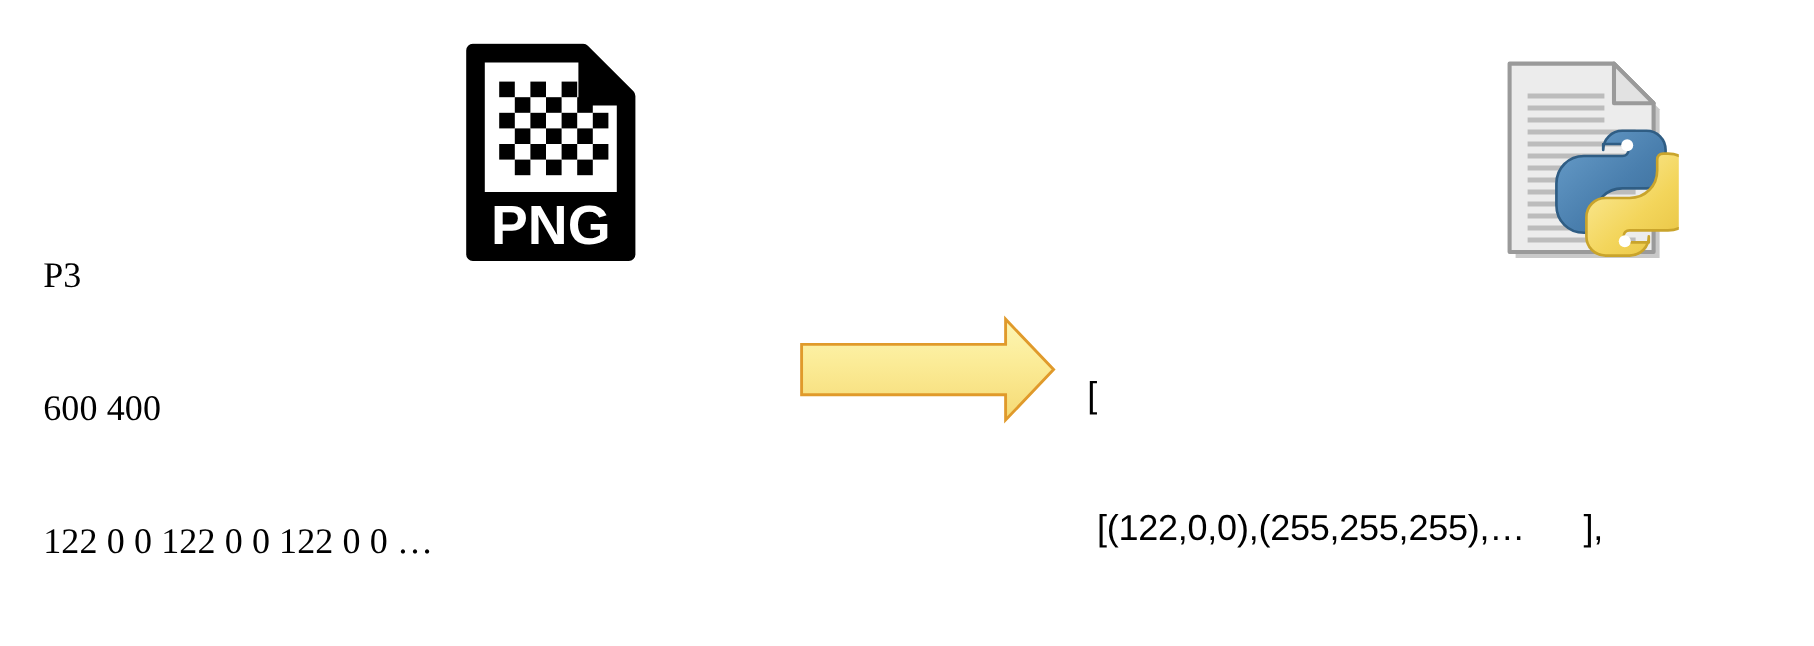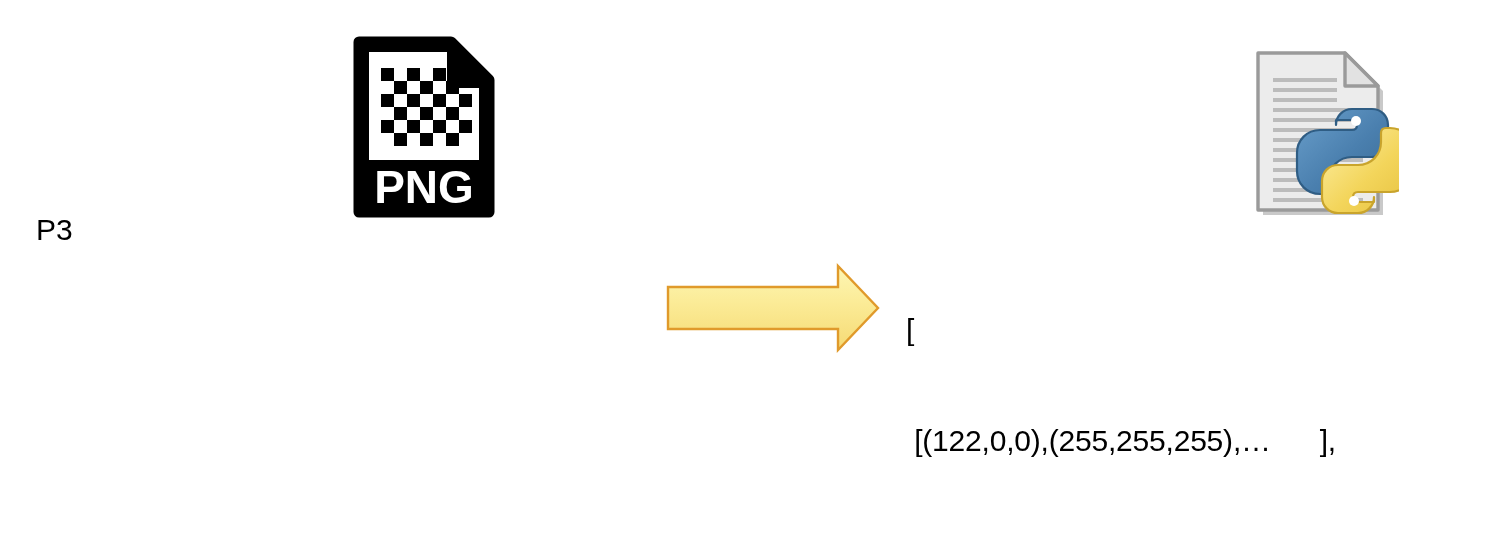--- a/index.html
+++ b/index.html
@@ -29,21 +29,21 @@
     position: absolute;
     left: 36px;
     top: 137px;
     font-family: "Liberation Sans", sans-serif;
     font-size: 30px;
     line-height: 37px;
     color: #000000;
     white-space: pre;
     letter-spacing: 0.1px;
   }
-  .ppm-line { display: block; height: 37px; }
+  .ppm-line { display: block; height: 37px; font-family: Liberation Serif, serif; }
 
   
   .pylist-block {
     position: absolute;
     left: 906px;
     top: 237px;
     font-family: "Liberation Sans", sans-serif;
     font-size: 30px;
     line-height: 37px;
     color: #000000;
@@ -58,21 +58,21 @@
     left: 664px;
     top: 260px;
     width: 218px;
     height: 96px;
   }
   .arrow-wrap svg { display: block; width: 218px; height: 96px; }
 
   
   .png-icon {
     position: absolute;
-    left: 353px;
+    left: 388px;
     top: 36px;
     width: 120px;
     height: 182px;
   }
   .png-icon svg { display: block; width: 142px; height: 182px; }
 
   
   .py-icon {
     position: absolute;
     left: 1243px;
@@ -118,20 +118,22 @@
         <rect x="67" y="97" width="13" height="13"></rect>
         <rect x="93" y="97" width="13" height="13"></rect>
       </g>
 
       <text x="71" y="167" text-anchor="middle" font-family="Liberation Sans, sans-serif" font-size="46" font-weight="bold" fill="#ffffff">PNG</text>
     </svg>
   </div>
 
   <div class="ppm-block">
     <span class="ppm-line">P3</span>
+    <span class="ppm-line">600 400</span>
+    <span class="ppm-line">122 0 0 122 0 0 122 0 0 …</span>
     
   </div>
 
   <div class="arrow-wrap">
     <svg viewBox="0 0 218 96" xmlns="http://www.w3.org/2000/svg" aria-hidden="true">
       <defs>
         <linearGradient id="arrowGrad" x1="0" y1="0" x2="0" y2="1">
           <stop offset="0%" stop-color="#fdf6b4"></stop>
           <stop offset="45%" stop-color="#fbeb96"></stop>
           <stop offset="100%" stop-color="#f5da74"></stop>

